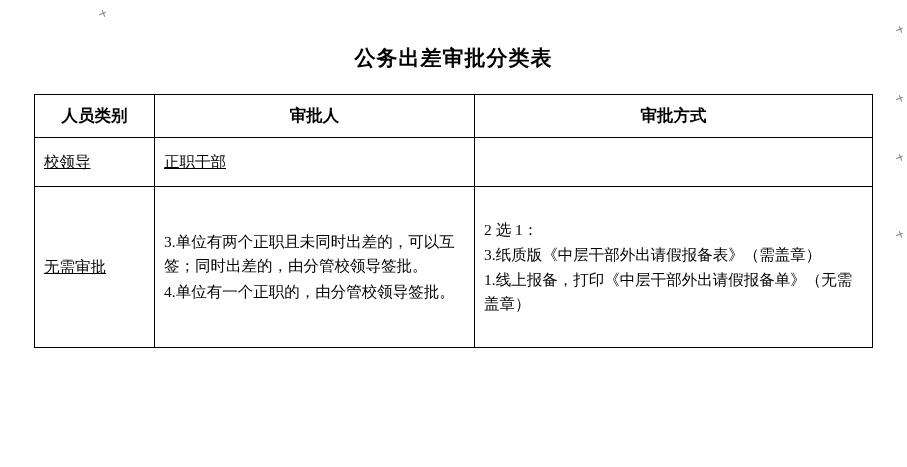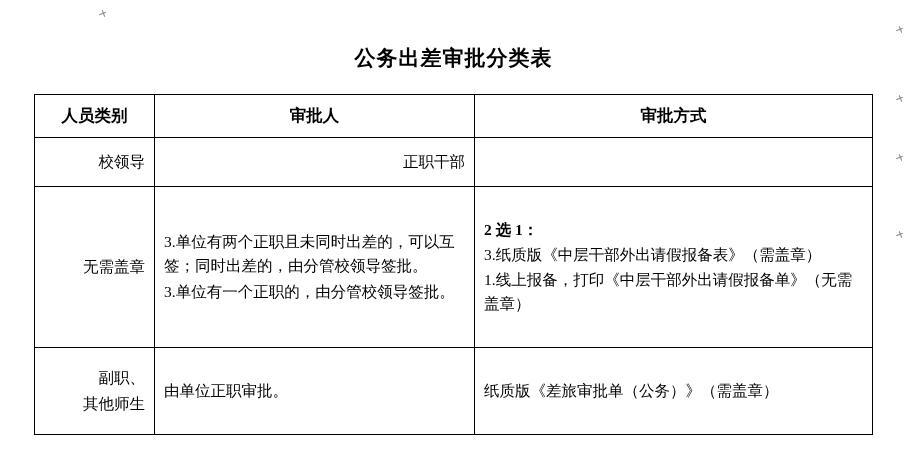--- a/index.html
+++ b/index.html
@@ -50,21 +50,22 @@
     font-weight: bold;
     font-size: 16.5px;
     height: 34px;
     padding: 4px 6px;
   }
   .col-1 { width: 120px; }
   .col-2 { width: 320px; }
   .col-3 { width: 398px; }
 
   .cell-center {
-    text-align: right;
+    text-align: left;
+    text-decoration: underline;
   }
   .cell-left {
     text-align: left;
   }
   .row-leader td {
     height: 36px;
   }
   .row-chief td {
     height: 148px;
   }
@@ -72,21 +73,21 @@
     height: 74px;
   }
   .para {
     margin: 0;
     text-indent: 0;
   }
   .para + .para {
     margin-top: 1px;
   }
   .bold-lead {
-    font-weight: bold;
+    font-weight: normal;
   }
   .two-line {
     line-height: 1.5;
   }
   
   .mark {
     position: absolute;
     width: 9px;
     height: 9px;
     pointer-events: none;
@@ -139,35 +140,27 @@
       </tr>
     </thead>
     <tbody>
       <tr class="row-leader">
         <td class="cell-center">校领导</td>
         <td class="cell-center">正职干部</td>
         <td class="cell-left"></td>
       </tr>
 
       <tr class="row-chief">
-        <td class="cell-center">无需盖章</td>
+        <td class="cell-center">无需审批</td>
         <td class="cell-left">
           <p class="para">3.单位有两个正职且未同时出差的，可以互签；同时出差的，由分管校领导签批。</p>
-          <p class="para">3.单位有一个正职的，由分管校领导签批。</p>
+          <p class="para">4.单位有一个正职的，由分管校领导签批。</p>
         </td>
         <td class="cell-left">
           <p class="para bold-lead">2 选 1：</p>
           <p class="para">3.纸质版《中层干部外出请假报备表》（需盖章）</p>
           <p class="para">1.线上报备，打印《中层干部外出请假报备单》（无需盖章）</p>
         </td>
       </tr>
 
-      <tr class="row-deputy">
-        <td class="cell-center two-line">
-          <p class="para">副职、</p>
-          <p class="para">其他师生</p>
-        </td>
-        <td class="cell-left">由单位正职审批。</td>
-        <td class="cell-left">纸质版《差旅审批单（公务）》（需盖章）</td>
-      </tr>
     </tbody>
   </table>
 </div>
 
 </body></html>

